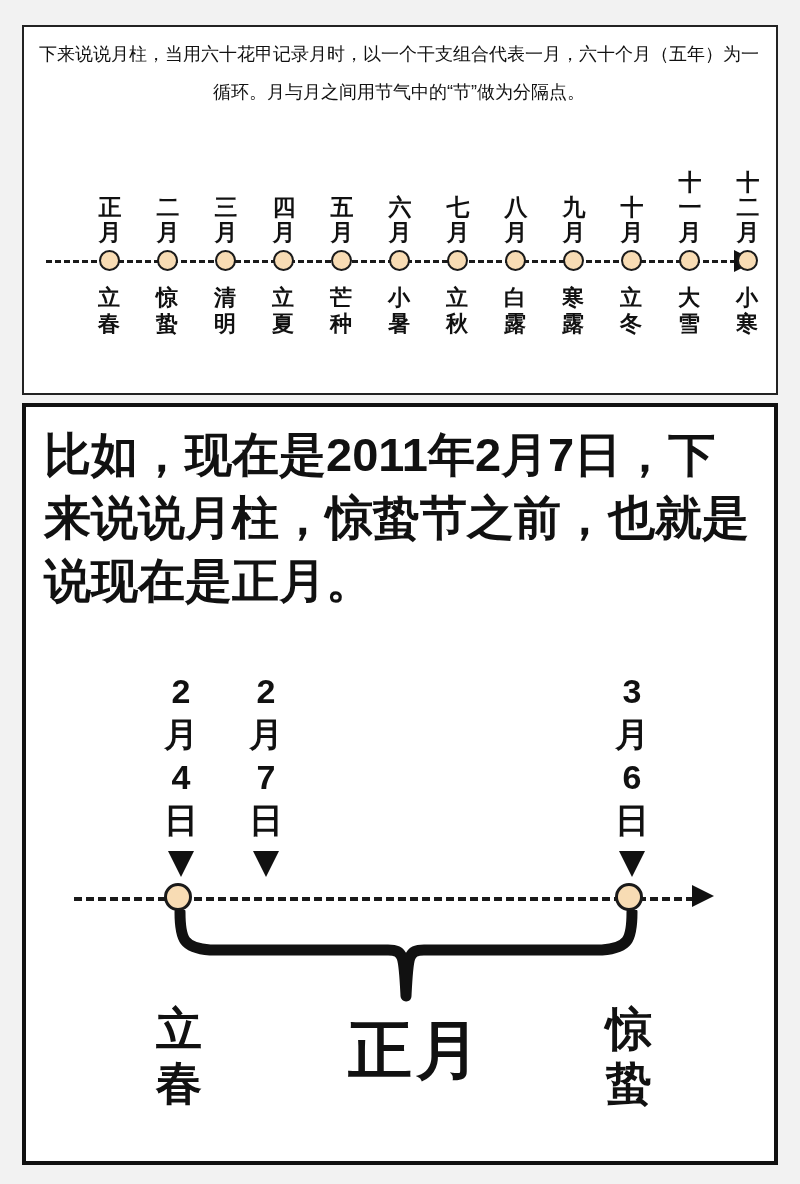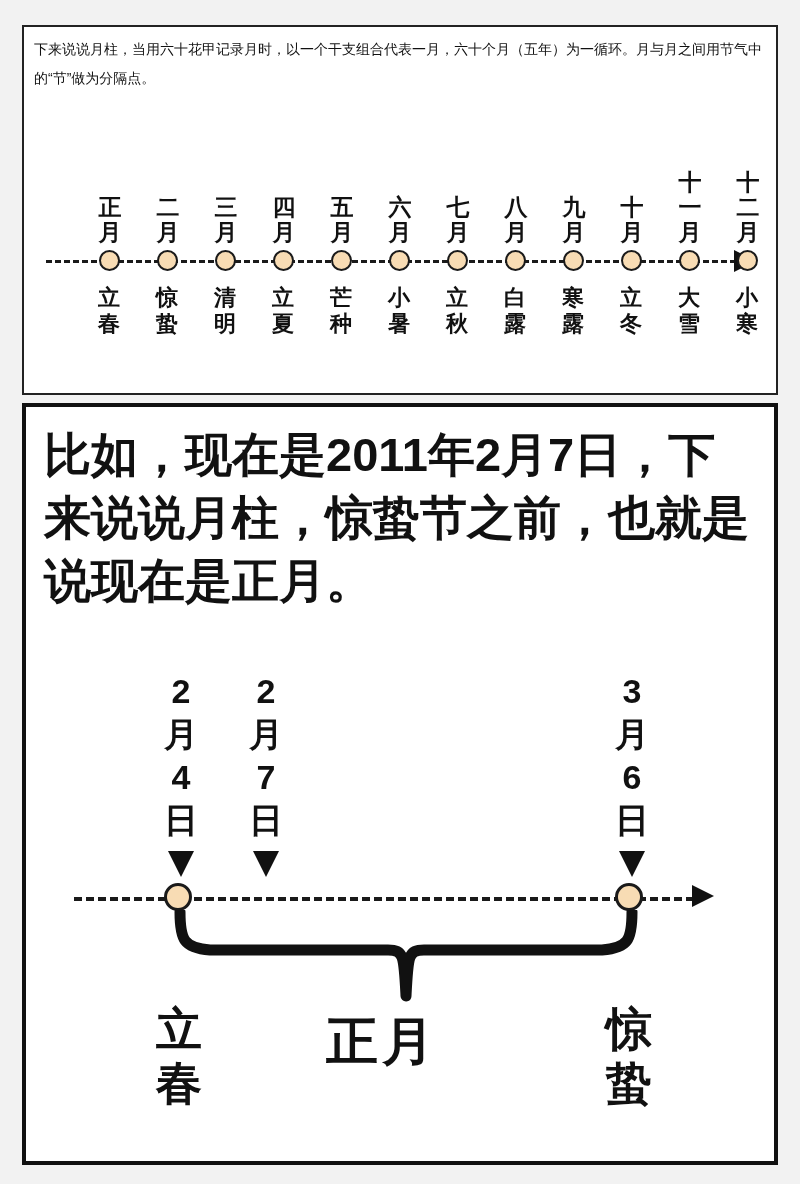--- a/index.html
+++ b/index.html
@@ -35,25 +35,25 @@
     height: 762px;
     border: 4px solid #111;
   }
 
   
   #intro-text {
     position: absolute;
     left: 10px;
     top: 8px;
     width: 730px;
-    font-size: 14px;
-    line-height: 29px;
+    font-size: 18px;
+    line-height: 38px;
     color: #111;
     letter-spacing: 0px;
-    text-align: left;
+    text-align: center;
   }
 
   
   .timeline {
     position: absolute;
   }
   .tl-line {
     position: absolute;
     left: 0;
     top: 0;
@@ -149,21 +149,22 @@
     text-align: center;
     font-size: 46px;
     font-weight: 700;
     line-height: 54px;
     color: #111;
     font-family: "Liberation Sans", "DejaVu Sans", sans-serif;
   }
   .term-big span { display: block; }
   #month-name-big {
     position: absolute;
-    font-size: 52px;
+    text-align: center;
+    font-size: 64px;
     font-weight: 700;
     color: #111;
     font-family: "Liberation Serif", "DejaVu Serif", serif;
     letter-spacing: 4px;
   }
   #brace-svg {
     position: absolute;
   }
 </style>
 </head>

